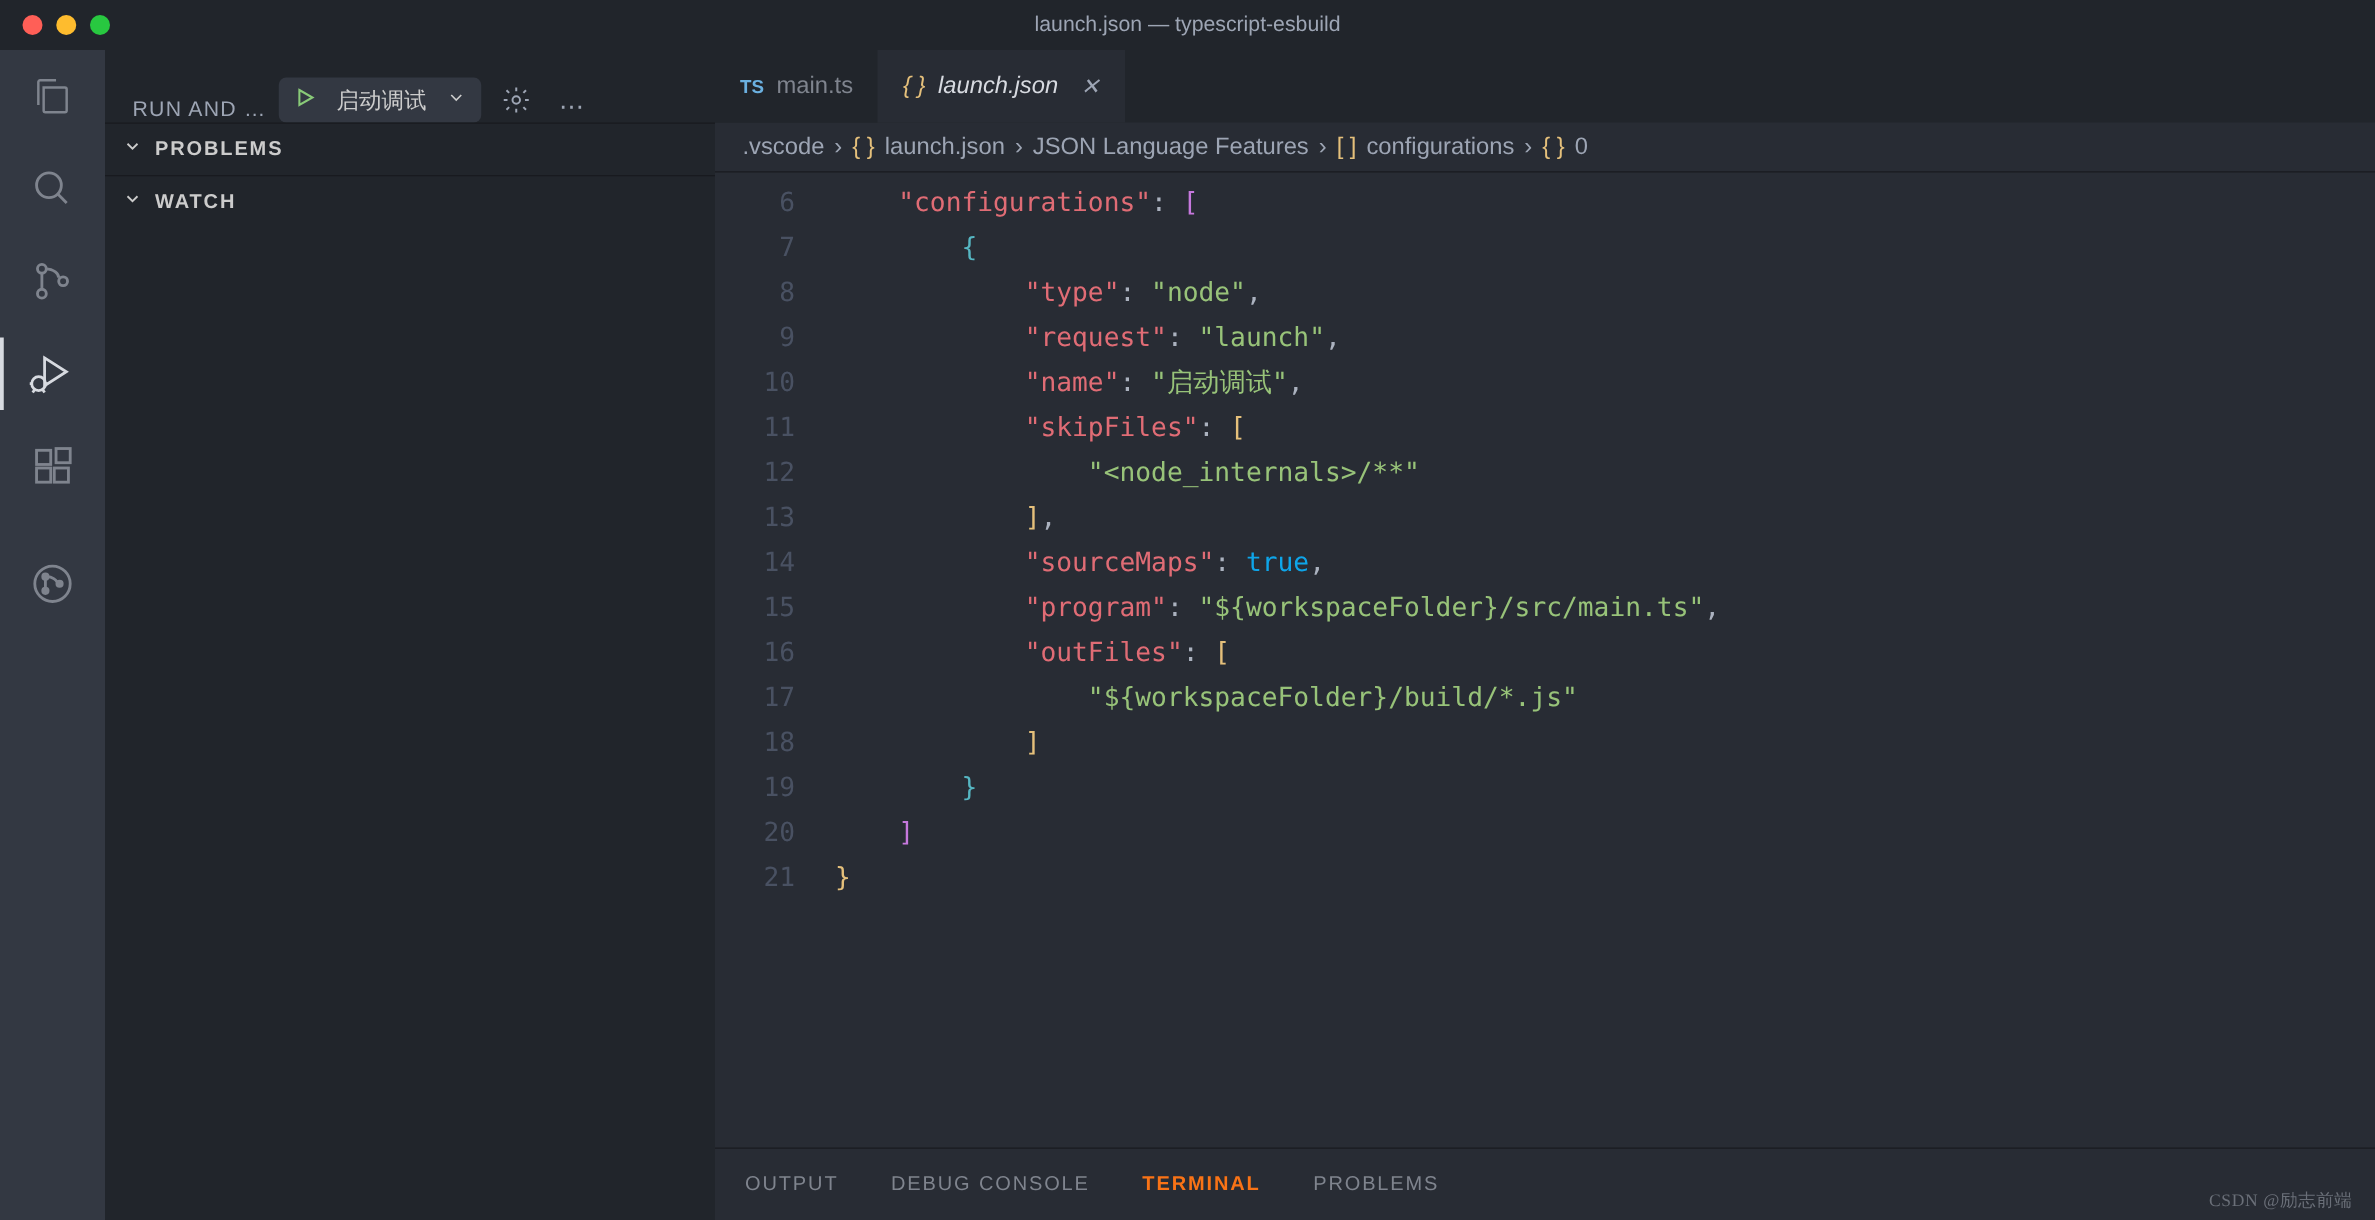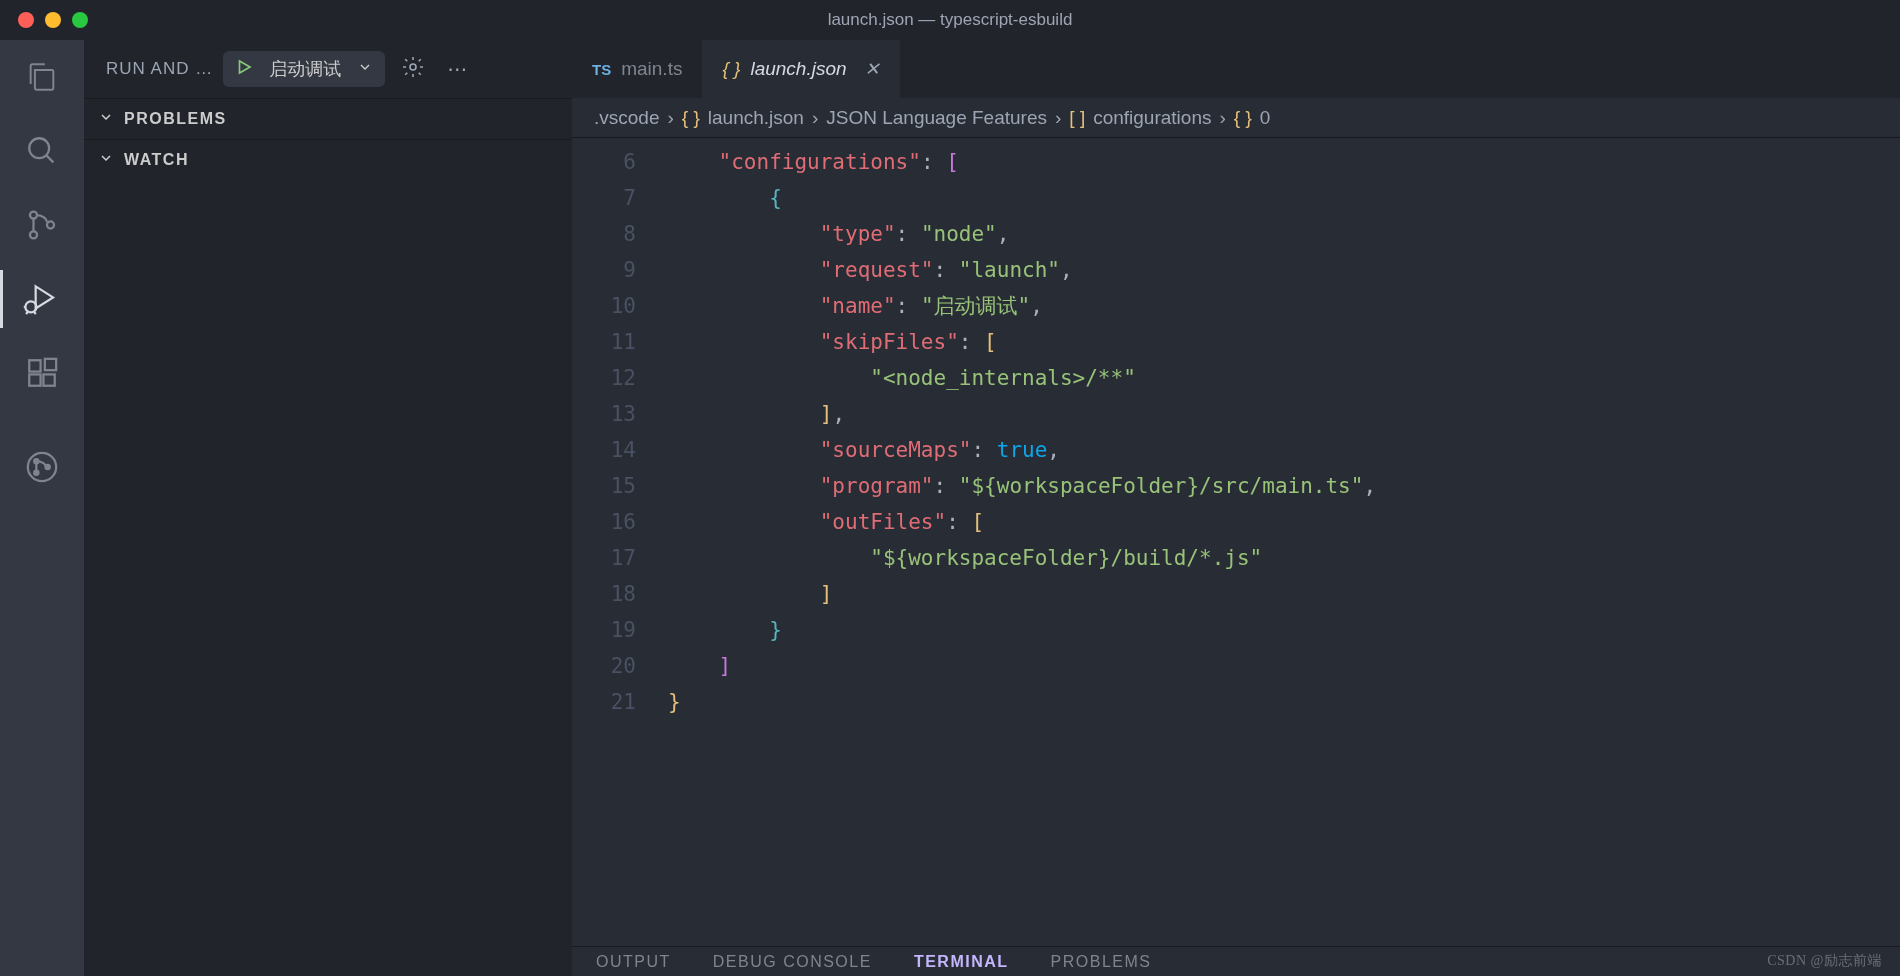--- a/index.html
+++ b/index.html
@@ -76,21 +76,21 @@
     }
     .sidebar {
       width: 488px;
       background: #21252b;
       display: flex;
       flex-direction: column;
     }
     .sidebar-header {
       height: 58px;
       display: flex;
-      align-items: center;
+      align-items: flex-end;
       padding: 0 10px 0 22px;
       gap: 10px;
     }
     .sidebar-title {
       font-size: 17px;
       color: #9da5b4;
       letter-spacing: 1px;
     }
     .run-button {
       display: flex;
@@ -217,33 +217,33 @@
     }
     .code-line { height: 36px; position: relative; }
     .tok-key { color: #e06c75; }
     .tok-str { color: #98c379; }
     .tok-punc { color: #abb2bf; }
     .tok-brace-y { color: #e5c07b; }
     .tok-brace-p { color: #c678dd; }
     .tok-brace-b { color: #56b6c2; }
     .tok-bool { color: #0ea5e9; }
     .bottom-panel {
-      height: 30px;
+      height: 58px;
       border-top: 1px solid #181a1f;
       display: flex;
       align-items: center;
       padding: 0 24px;
       gap: 42px;
       font-size: 16px;
       color: #7f848e;
       letter-spacing: 1.5px;
       position: relative;
     }
     .bottom-tab { cursor: pointer; }
-    .bottom-tab.active { color: #c4b5fd; font-weight: 600; }
+    .bottom-tab.active { color: #f97316; font-weight: 600; }
     .watermark {
       position: absolute;
       right: 18px;
       bottom: 6px;
       font-size: 14px;
       color: #6a6f78;
       letter-spacing: 0.5px;
       font-family: Liberation Serif, serif;
     }
   </style>

